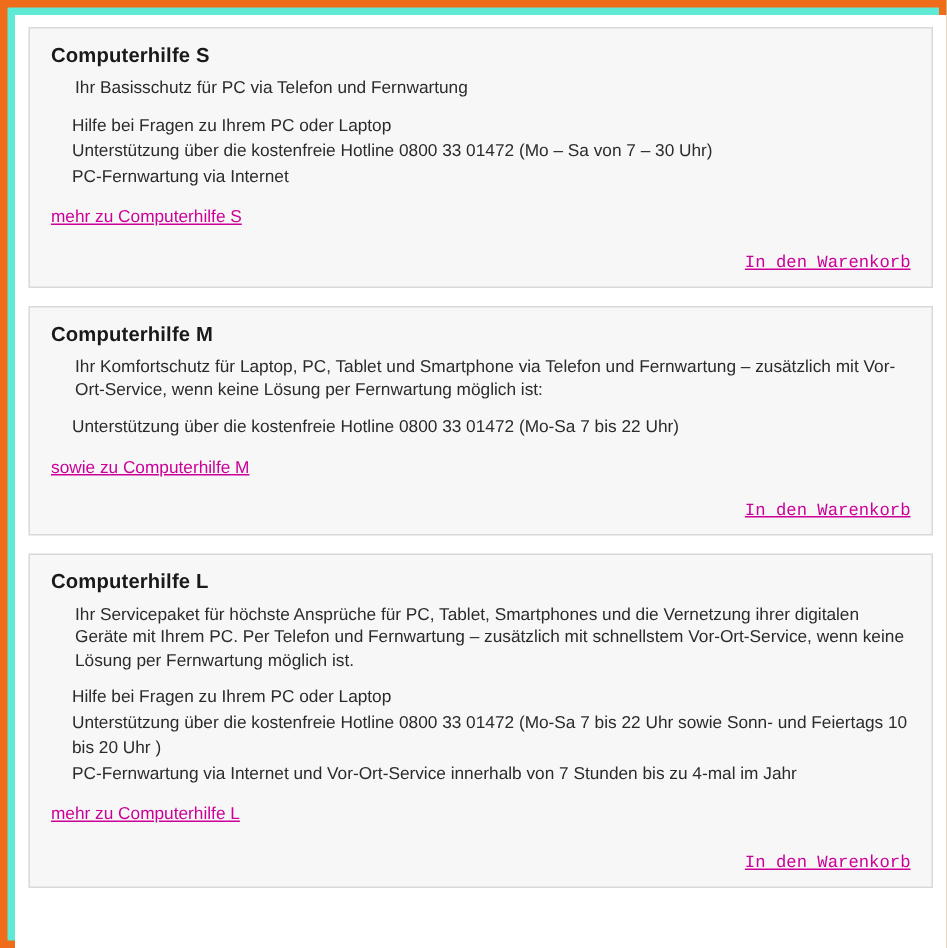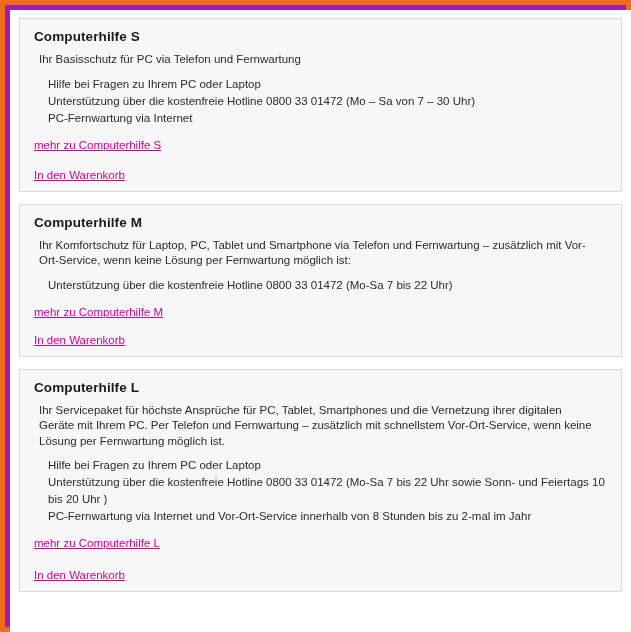--- a/index.html
+++ b/index.html
@@ -14,21 +14,21 @@
     overflow: hidden;
   }
   .frame {
     position: absolute;
     left: 0;
     top: 0;
     width: 631px;
     height: 632px;
     box-sizing: border-box;
     border: 5px solid #ef6c1a;
-    background: #a21caf;
+    background: #5eead4;
   }
   .inner {
     position: absolute;
     left: 5px;
     top: 5px;
     width: 621px;
     height: 622px;
     box-sizing: border-box;
     background: #ffffff;
     padding: 8px 9px 0 9px;
@@ -46,21 +46,21 @@
     font-size: 13.5px;
     font-weight: bold;
     color: #1a1a1a;
     margin: 0 0 8px 0;
     letter-spacing: 0.1px;
   }
   .card-sub {
     font-size: 11.5px;
     color: #2b2b2b;
     line-height: 15.5px;
-    margin: 0 0 8px 5px;
+    margin: 0 0 8px 16px;
     max-width: 560px;
   }
   .bullets {
     list-style: none;
     margin: 0 0 8px 0;
     padding: 0 0 0 14px;
   }
   .bullets li {
     font-size: 11.5px;
     color: #2b2b2b;
@@ -70,22 +70,23 @@
   .more-link {
     display: inline-block;
     font-size: 11.5px;
     color: #cc0099;
     text-decoration: underline;
     cursor: pointer;
     margin-top: 2px;
     text-align: center;
   }
   .cart-row {
-    text-align: left;
+    text-align: right;
     margin-top: 12px;
+    font-family: Liberation Mono, monospace;
   }
   .cart-link {
     font-size: 11.5px;
     color: #cc0099;
     text-decoration: underline;
     cursor: pointer;
   }
   .card.card-l .bullets li {
     white-space: normal;
   }
@@ -111,33 +112,33 @@
         <a class="cart-link">In den Warenkorb</a>
       </div>
     </div>
 
     <div class="card card-m">
       <div class="card-title">Computerhilfe M</div>
       <p class="card-sub">Ihr Komfortschutz für Laptop, PC, Tablet und Smartphone via Telefon und Fernwartung – zusätzlich mit Vor-Ort-Service, wenn keine Lösung per Fernwartung möglich ist:</p>
       <ul class="bullets">
         <li>Unterstützung über die kostenfreie Hotline 0800 33 01472 (Mo-Sa 7 bis 22 Uhr)</li>
       </ul>
-      <a class="more-link">mehr zu Computerhilfe M</a>
+      <a class="more-link">sowie zu Computerhilfe M</a>
       <div class="cart-row">
         <a class="cart-link">In den Warenkorb</a>
       </div>
     </div>
 
     <div class="card card-l">
       <div class="card-title">Computerhilfe L</div>
       <p class="card-sub">Ihr Servicepaket für höchste Ansprüche für PC, Tablet, Smartphones und die Vernetzung ihrer digitalen Geräte mit Ihrem PC. Per Telefon und Fernwartung – zusätzlich mit schnellstem Vor-Ort-Service, wenn keine Lösung per Fernwartung möglich ist.</p>
       <ul class="bullets">
         <li>Hilfe bei Fragen zu Ihrem PC oder Laptop</li>
         <li>Unterstützung über die kostenfreie Hotline 0800 33 01472 (Mo-Sa 7 bis 22 Uhr sowie Sonn- und Feiertags 10 bis 20 Uhr )</li>
-        <li>PC-Fernwartung via Internet und Vor-Ort-Service innerhalb von 8 Stunden bis zu 2-mal im Jahr</li>
+        <li>PC-Fernwartung via Internet und Vor-Ort-Service innerhalb von 7 Stunden bis zu 4-mal im Jahr</li>
       </ul>
       <a class="more-link">mehr zu Computerhilfe L</a>
       <div class="cart-row">
         <a class="cart-link">In den Warenkorb</a>
       </div>
     </div>
 
   </div>
 </div>
 

